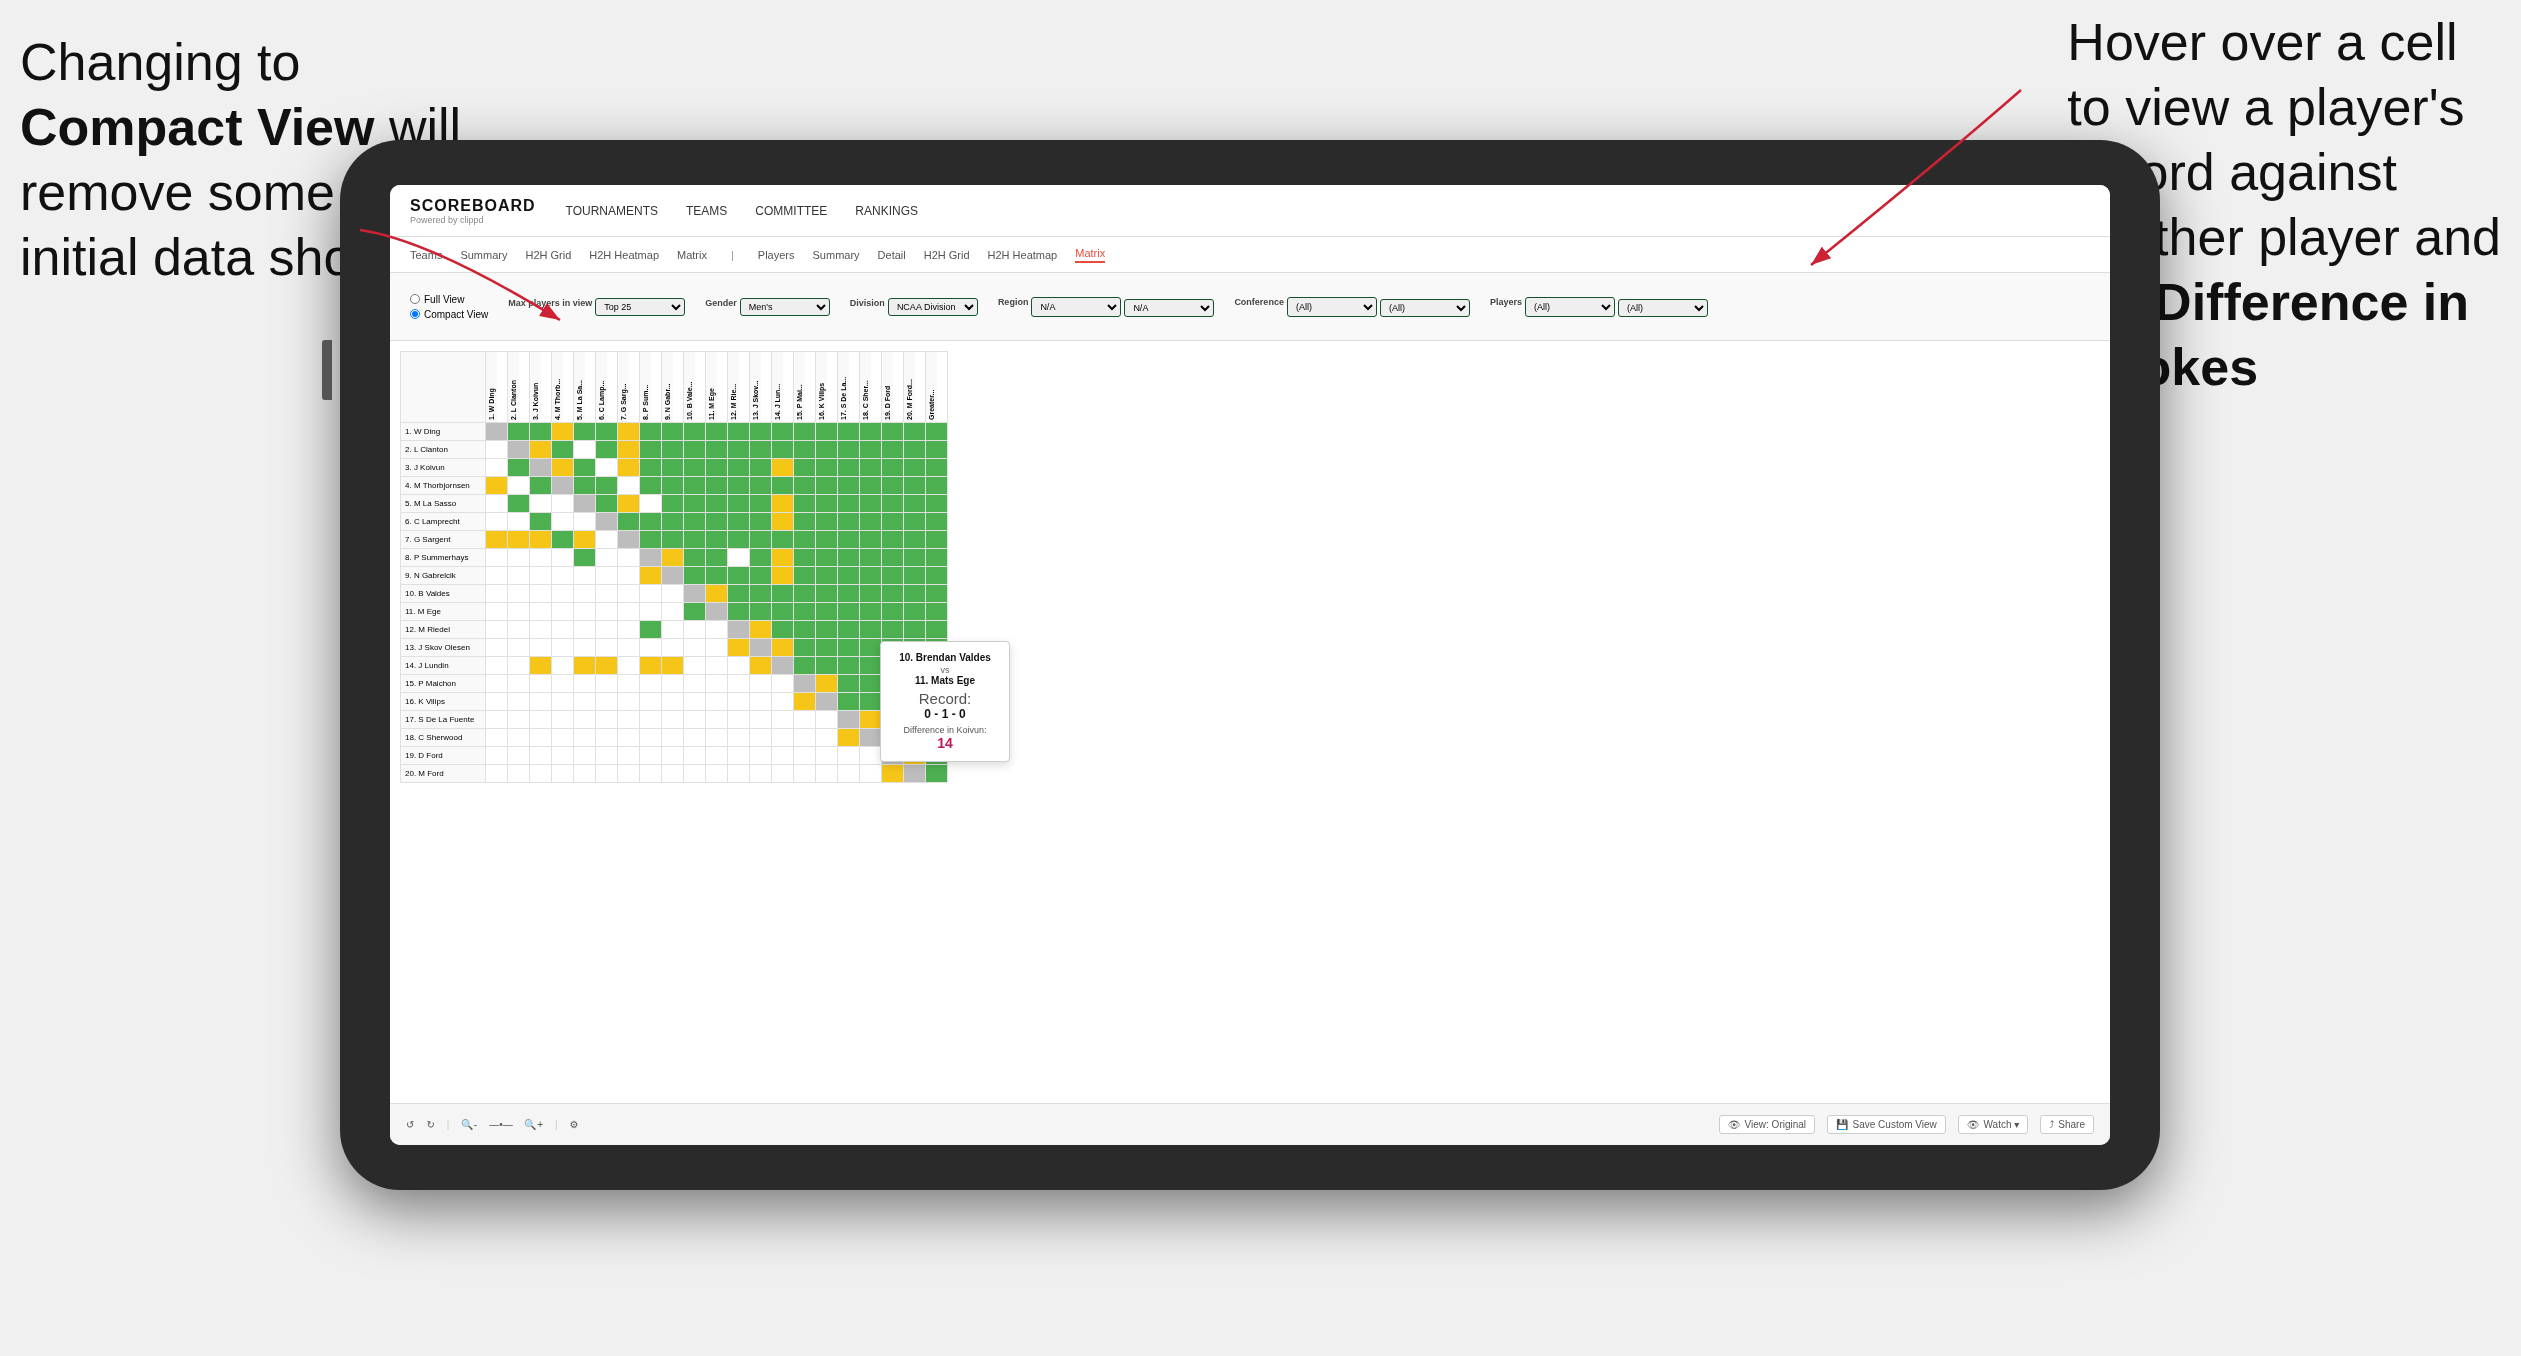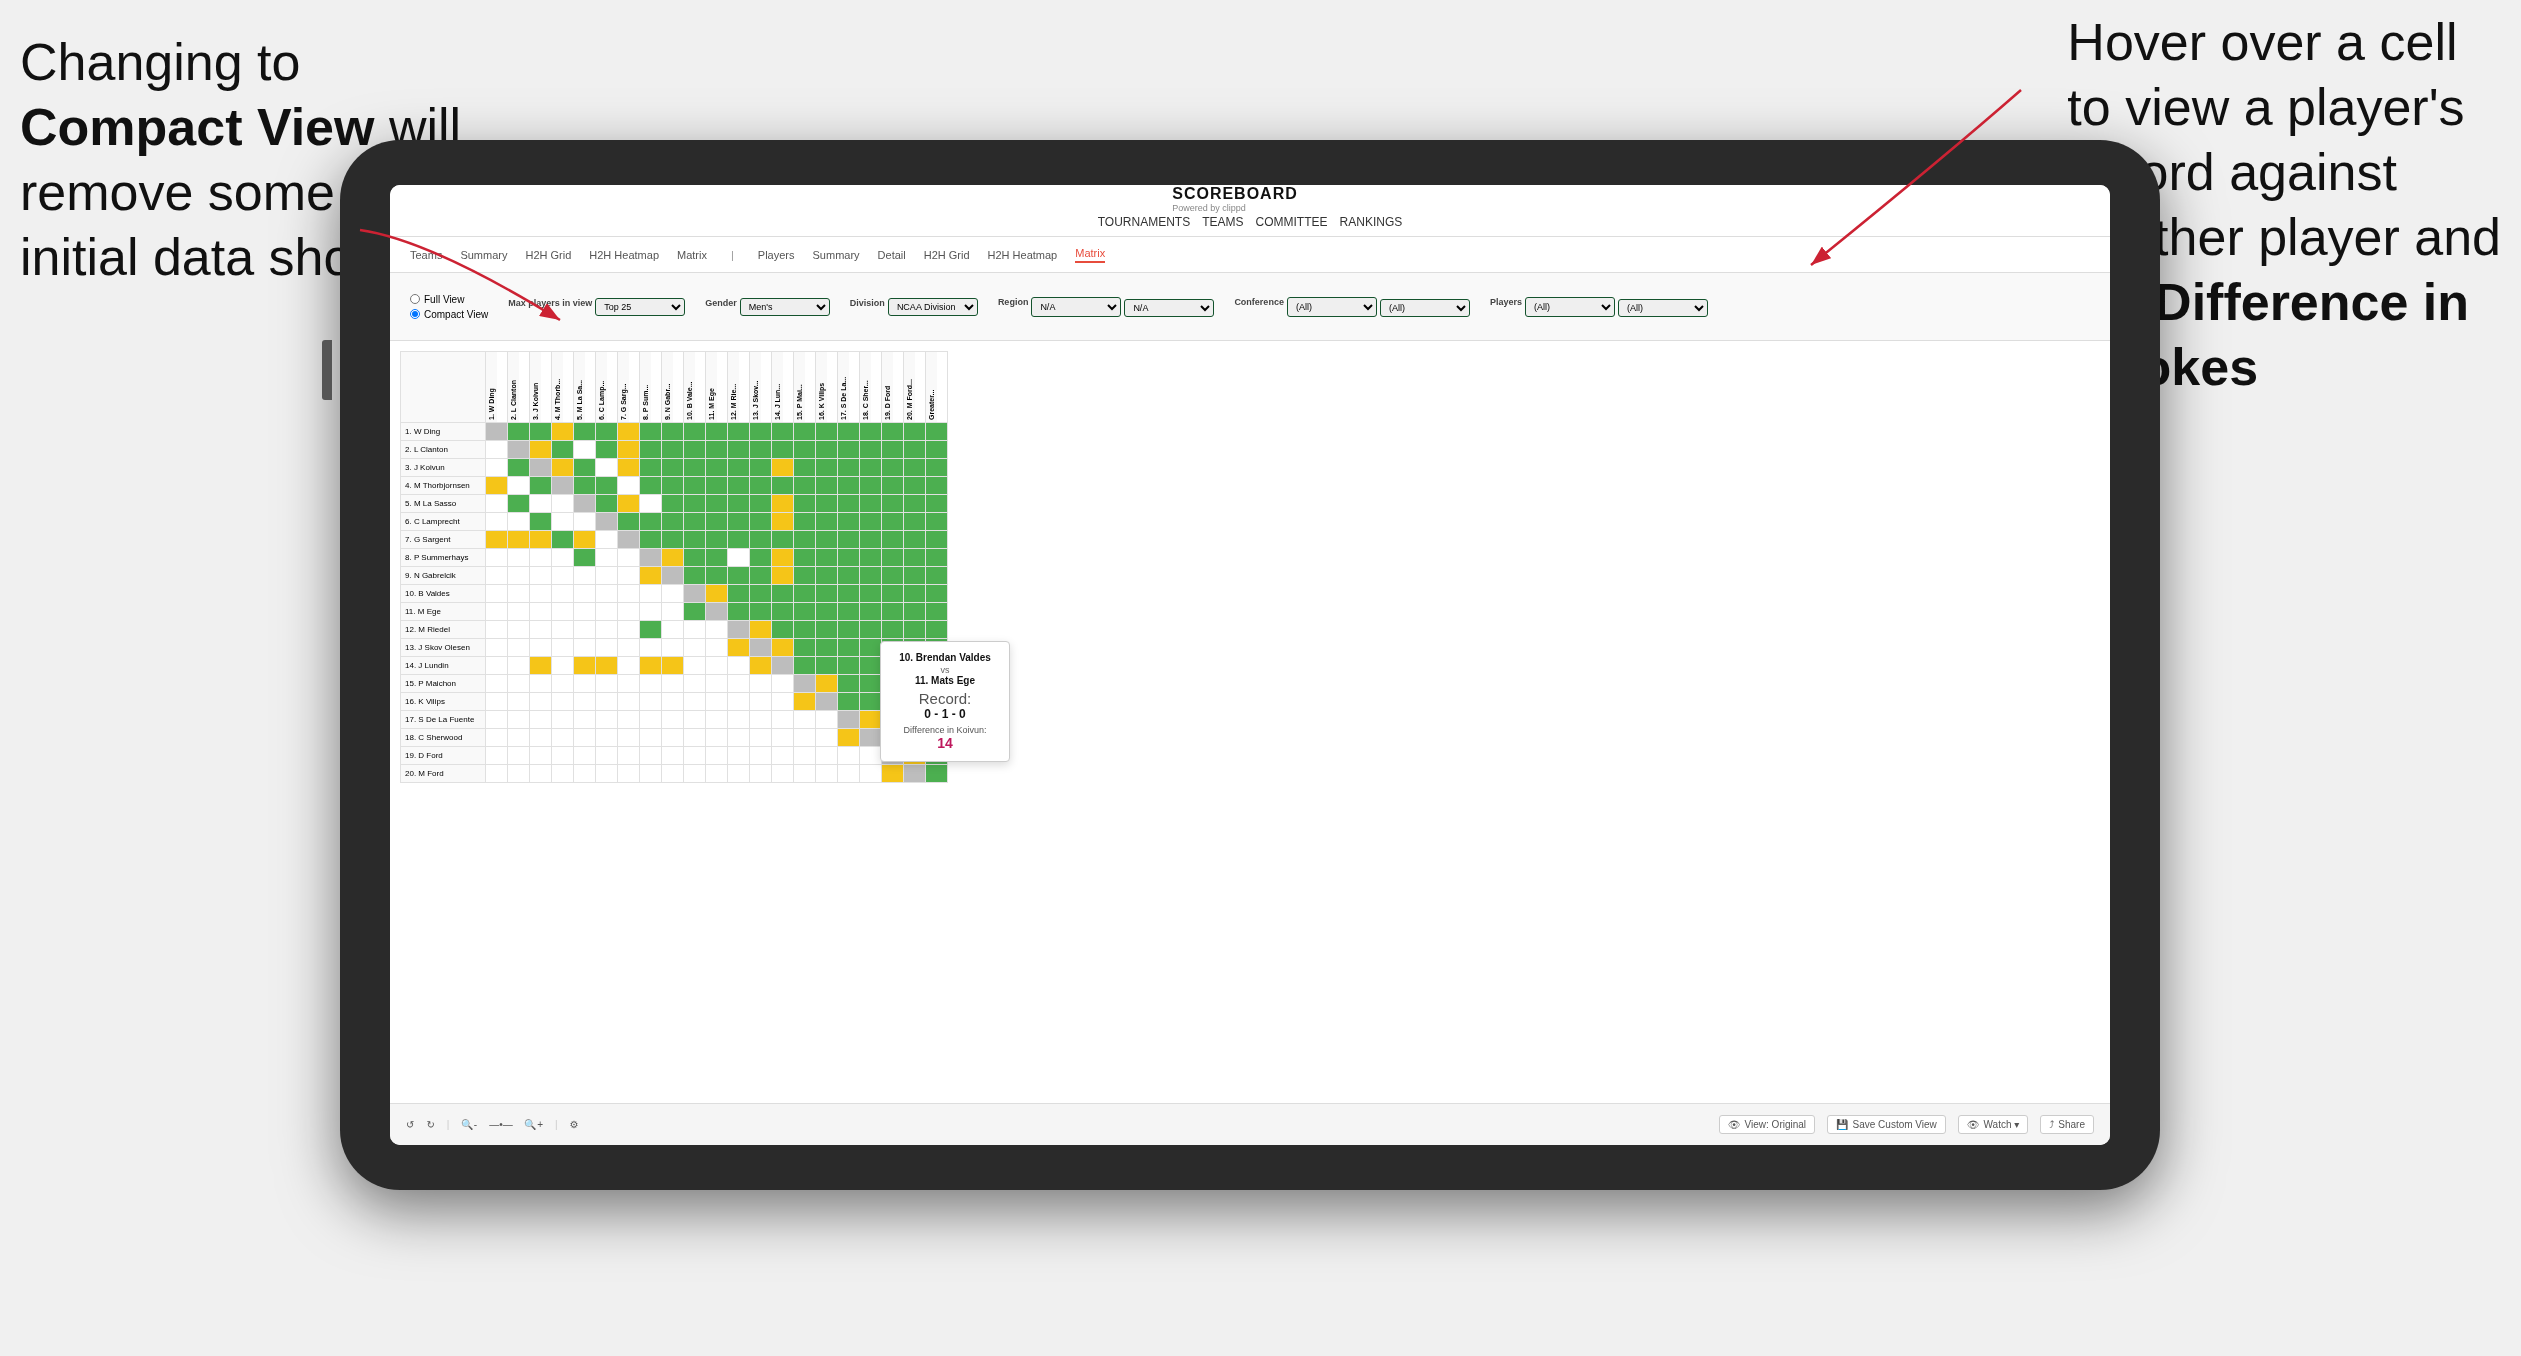--- a/index.html
+++ b/index.html
@@ -76,42 +76,41 @@
     }
 
     
     .app-header {
       background: #fff;
       border-bottom: 1px solid #ddd;
       height: 52px;
       display: flex;
       align-items: center;
       padding: 0 20px;
-      flex-direction: column;
     }
 
     .logo-area {
       display: flex;
       flex-direction: column;
       margin-right: 30px;
     }
     .logo-title {
       font-size: 16px;
       font-weight: 900;
       letter-spacing: 1px;
       color: #111;
     }
     .logo-sub {
       font-size: 9px;
       color: #888;
     }
 
     .nav-links {
       display: flex;
-      gap: 12px;
+      gap: 28px;
       font-size: 12px;
       color: #333;
     }
     .nav-links span {
       cursor: pointer;
       padding: 2px 0;
     }
 
     
     .sub-nav {

